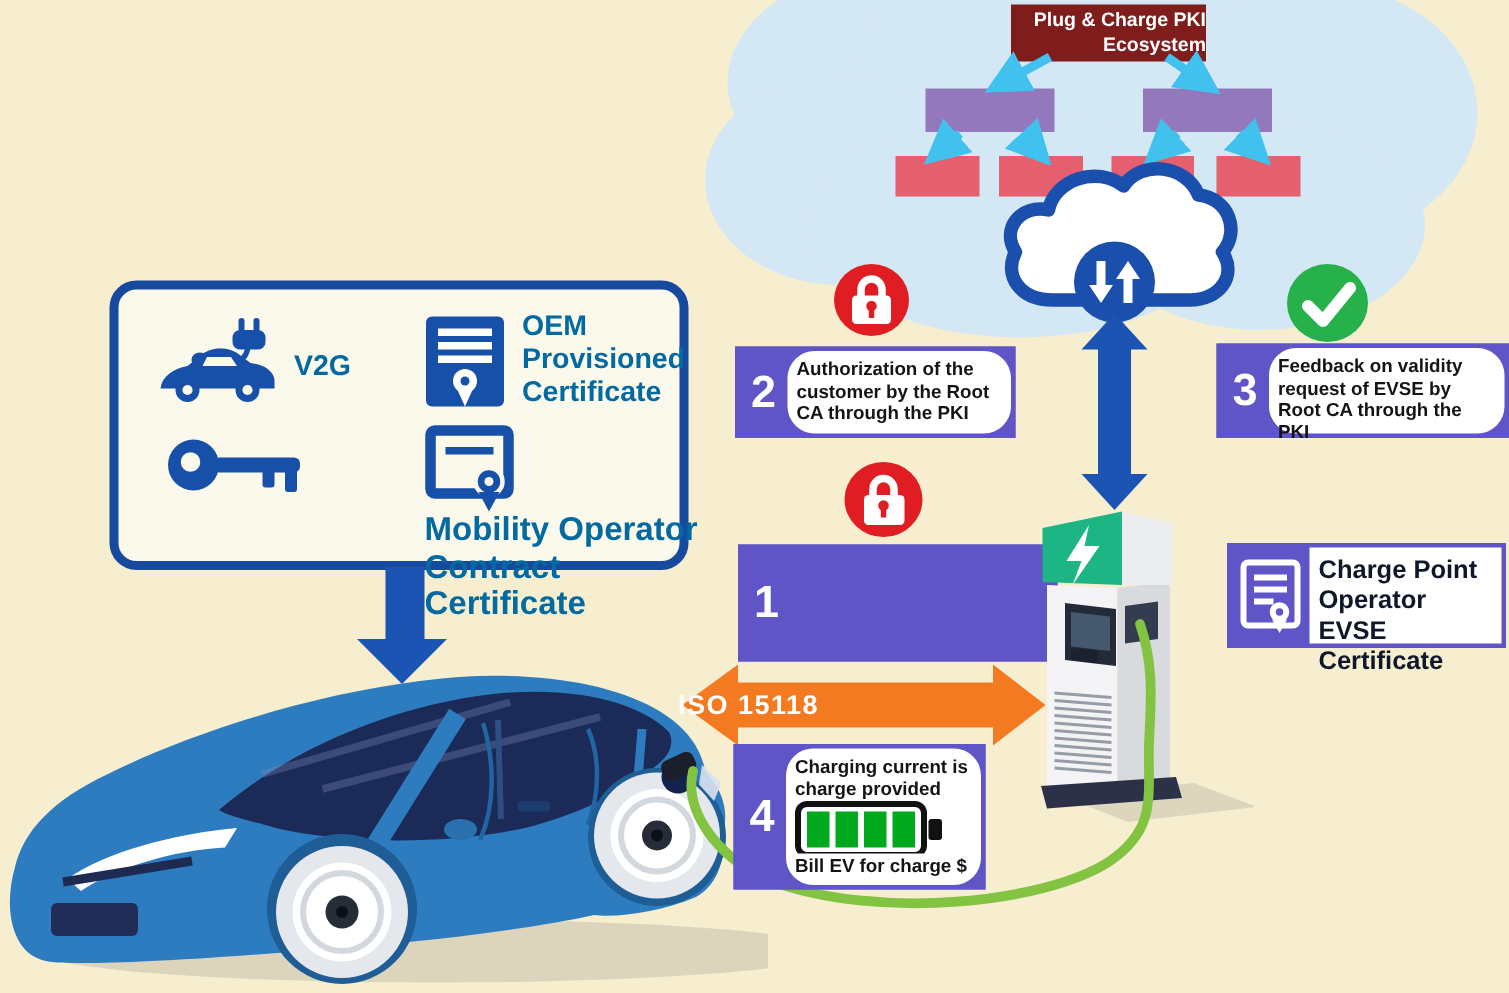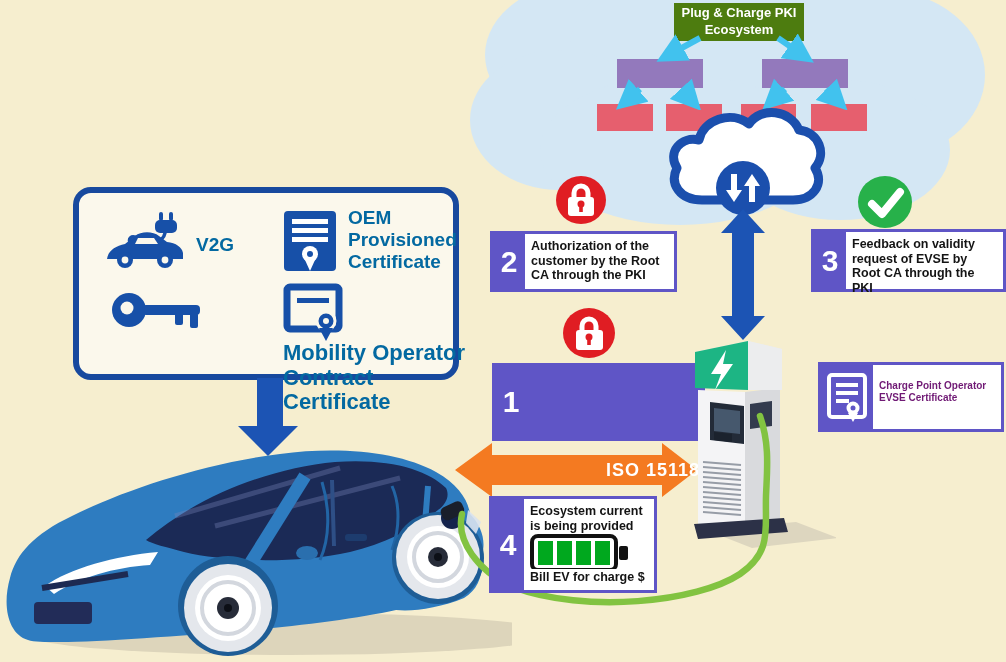--- a/index.html
+++ b/index.html
@@ -5,60 +5,60 @@
   html,body{margin:0;padding:0;}
   .canvas{
     position:relative;width:1006px;height:662px;overflow:hidden;
     background:#f6eecf;
     font-family:"Liberation Sans", sans-serif;
   }
   .abs{position:absolute;}
   
   .pki-header{
     position:absolute;left:674px;top:3px;width:130px;height:38px;
-    background:#4d7c0f;color:#fff;font-weight:bold;font-size:13px;line-height:1.3;
-    display:flex;align-items:center;justify-content:center;text-align:center;
+    background:#7f1d1d;color:#fff;font-weight:bold;font-size:13px;line-height:1.3;
+    display:flex;align-items:center;justify-content:center;text-align:right;
   }
   .node{position:absolute;}
   .node.purple{background:#9379bc;}
   .node.red{background:#e65f6e;}
   
   .step-box{
     position:absolute;display:flex;background:#5f55c6;border:3px solid #5f55c6;
     box-sizing:border-box;
   }
   .step-num{
     width:32px;flex:0 0 32px;background:#5f55c6;color:#fff;font-weight:bold;
     font-size:30px;display:flex;align-items:center;justify-content:center;
   }
   .step-content{
     background:#fff;flex:1;padding:5px 6px;font-weight:bold;font-size:12.5px;
-    line-height:1.17;color:#141414;
+    line-height:1.17;color:#141414;border-radius:18px;
   }
   .step-content.s4{display:flex;flex-direction:column;justify-content:space-between;padding:5px 6px;}
   
   .vehicle-box{
     position:absolute;left:73px;top:187px;width:386px;height:193px;box-sizing:border-box;
     background:#fbf8ec;border:6px solid #17499e;border-radius:18px;
   }
   .vb-label{position:absolute;color:#0369a1;font-weight:bold;}
   
   .iso-label{
     position:absolute;left:452px;top:456px;width:248px;height:28px;line-height:28px;
-    text-align:right;color:#fff;font-weight:bold;font-size:18px;letter-spacing:1px;
+    text-align:left;color:#fff;font-weight:bold;font-size:18px;letter-spacing:1px;
   }
   
   .evse-box{
     position:absolute;left:818px;top:362px;width:186px;height:70px;box-sizing:border-box;
     display:flex;background:#5f55c6;border:3px solid #5f55c6;
   }
   .evse-icon{flex:0 0 52px;display:flex;align-items:center;justify-content:center;background:#5f55c6;}
   .evse-text{
-    background:#fff;flex:1;padding:15px 6px;font-weight:bold;font-size:10px;
-    line-height:1.2;color:#701a75;
+    background:#fff;flex:1;padding:5px 6px;font-weight:bold;font-size:17px;
+    line-height:1.2;color:#0f172a;
   }
 </style>
 </head>
 <body>
 
 <div class="canvas">
 
   <svg class="abs" style="left:0;top:0" width="1006" height="260">
     <g fill="#d4e7f4">
       <ellipse cx="590" cy="55" rx="105" ry="75"></ellipse>
@@ -283,21 +283,21 @@
     <rect x="441" y="66" width="23" height="14" rx="5" fill="#1a1f2b" transform="rotate(-25 452 73)"></rect>
   </svg>
 
   <svg class="abs" style="left:0;top:0;pointer-events:none" width="1006" height="662">
     <path d="M 760,416 C 770,445 767,470 766,496 C 765,530 772,552 740,574 C 698,602 585,614 513,587 C 477,571 456,540 462,514" fill="none" stroke="#82c341" stroke-width="6.5" stroke-linecap="round"></path>
   </svg>
 
   <div class="step-box" style="left:489px;top:496px;width:168px;height:97px">
     <div class="step-num">4</div>
     <div class="step-content s4">
-      <div>Ecosystem current is being provided</div>
+      <div>Charging current is charge provided</div>
       <svg width="105" height="38" style="margin:1px 0">
         <rect x="2" y="2" width="84" height="34" rx="6" fill="#fff" stroke="#111" stroke-width="4"></rect>
         <rect x="89" y="12" width="9" height="14" rx="2" fill="#111"></rect>
         <rect x="8" y="7" width="15" height="24" fill="#00a81e"></rect>
         <rect x="27" y="7" width="15" height="24" fill="#00a81e"></rect>
         <rect x="46" y="7" width="15" height="24" fill="#00a81e"></rect>
         <rect x="65" y="7" width="15" height="24" fill="#00a81e"></rect>
       </svg>
       <div>Bill EV for charge $</div>
     </div>

